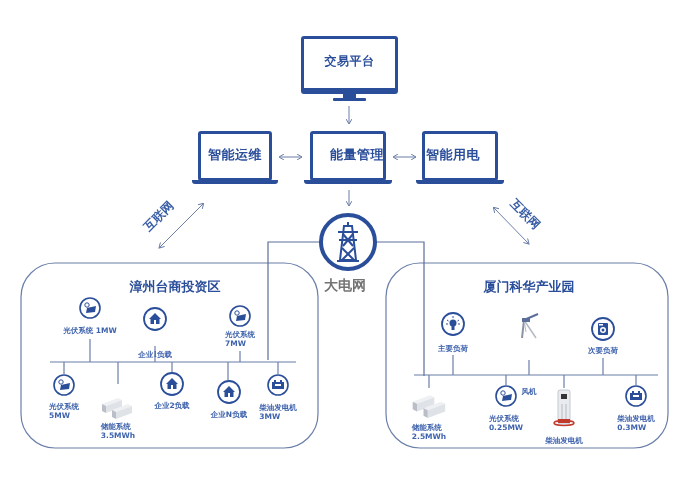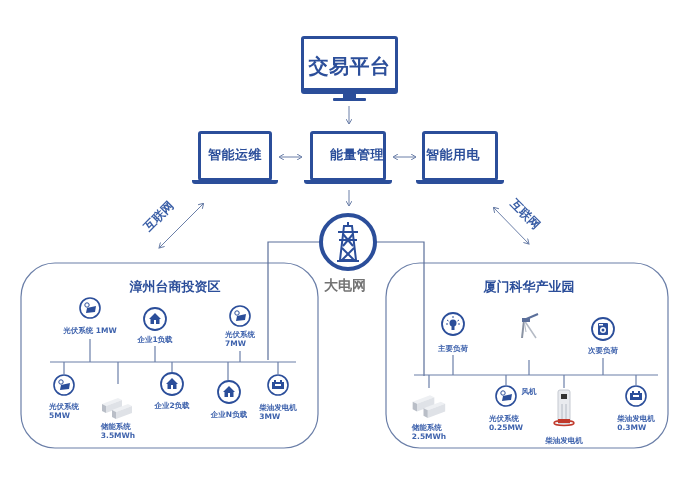--- a/index.html
+++ b/index.html
@@ -59,21 +59,21 @@
   <line x1="506" y1="375" x2="506" y2="385" stroke="#6b7fa8" stroke-width="1.2"></line>
   <line x1="564" y1="375" x2="564" y2="388" stroke="#6b7fa8" stroke-width="1.2"></line>
   <line x1="636" y1="375" x2="636" y2="385" stroke="#6b7fa8" stroke-width="1.2"></line>
 </svg>
 
 <div class="abs" style="left:301px;top:36px;width:97px;height:68px;">
   <div style="position:absolute;left:0;top:0;width:91px;height:52px;border:3px solid #2b4e9a;border-radius:3px;background:#fff;"></div>
   <div style="position:absolute;left:0;top:52px;width:97px;height:3px;background:#2b4e9a;"></div>
   <div style="position:absolute;left:42px;top:56px;width:13px;height:6px;background:#2b4e9a;"></div>
   <div style="position:absolute;left:32px;top:62px;width:33px;height:3px;background:#2b4e9a;border-radius:1px;"></div>
-  <div class="scr-label" style="left:0;top:17px;width:97px;font-size:20px;">交易平台</div>
+  <div class="scr-label" style="left:0;top:17px;width:97px;font-size:12px;">交易平台</div>
 </div>
 
 <div class="abs" style="left:192px;top:131px;width:86px;height:54px;">
   <div style="position:absolute;left:6px;top:0;width:68px;height:44px;border:3px solid #2b4e9a;border-radius:3px;background:#fff;"></div>
   <div style="position:absolute;left:0;top:49px;width:86px;height:4px;background:#2b4e9a;border-radius:0 0 3px 3px;"></div>
   <div class="scr-label" style="left:6px;top:15px;width:74px;">智能运维</div>
 </div>
 <div class="abs" style="left:304px;top:131px;width:88px;height:54px;">
   <div style="position:absolute;left:6px;top:0;width:70px;height:44px;border:3px solid #2b4e9a;border-radius:3px;background:#fff;"></div>
   <div style="position:absolute;left:0;top:49px;width:88px;height:4px;background:#2b4e9a;border-radius:0 0 3px 3px;"></div>
@@ -118,21 +118,21 @@
 </div>
 <div class="node-label" style="left:90px;top:326px;">光伏系统 1MW</div>
 
 <div class="abs" style="left:143px;top:307px;width:24px;height:24px;">
   <svg width="24" height="24" viewBox="0 0 24 24">
       <circle cx="12" cy="12" r="11" fill="#fff" stroke="#2b4e9a" stroke-width="1.8"></circle>
       <path d="M6,12 L12,6 L18,12 L16.5,12 L16.5,17 L7.5,17 L7.5,12 Z" fill="#2b4e9a"></path>
       <rect x="11" y="13" width="2" height="4" fill="#fff"></rect>
     </svg>
 </div>
-<div class="node-label" style="left:155px;top:335px;">企业1负载</div>
+<div class="node-label" style="left:155px;top:350px;font-family:Liberation Serif, serif;">企业1负载</div>
 
 <div class="abs" style="left:229px;top:305px;width:22px;height:22px;">
   <svg width="22" height="22" viewBox="0 0 22 22">
       <circle cx="11" cy="11" r="10" fill="#fff" stroke="#2b4e9a" stroke-width="1.6"></circle>
       <circle cx="8" cy="8" r="2.2" fill="none" stroke="#2b4e9a" stroke-width="1"></circle>
       <path d="M8,11 L17,9 L16,15 L7,16 Z" fill="#2b4e9a"></path>
     </svg>
 </div>
 <div class="node-label" style="left:240px;top:330px;"><span>光伏系统</span><br><span>7MW</span></div>
 

